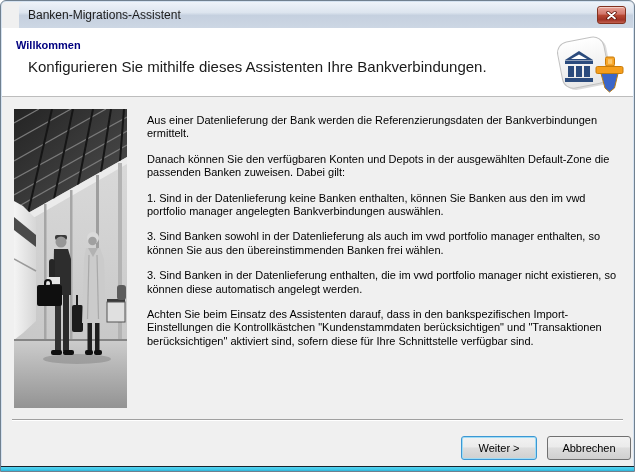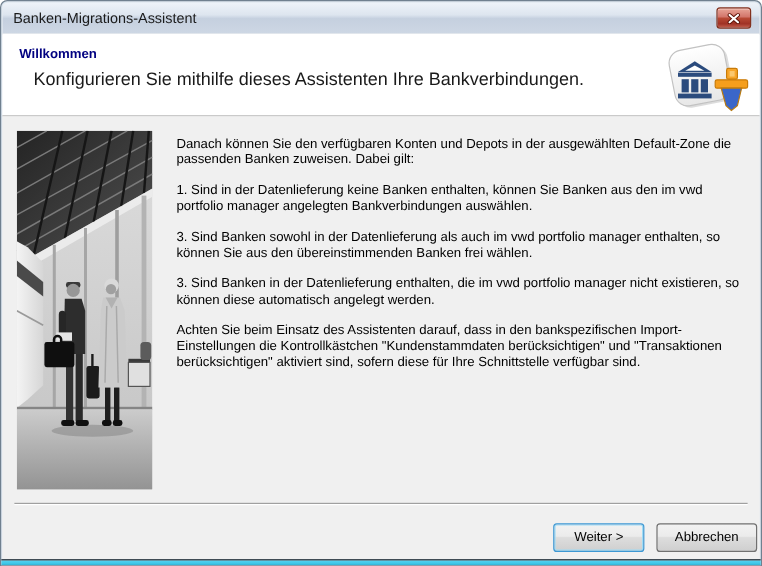--- a/index.html
+++ b/index.html
@@ -3,21 +3,21 @@
 <meta charset="utf-8">
 <style>
   html,body{margin:0;padding:0;background:#ffffff;}
   body{width:635px;height:472px;overflow:hidden;
        font-family:"Liberation Sans","DejaVu Sans",sans-serif;}
   .window{position:relative;width:633px;height:470px;
           border:1px solid #70808f;border-radius:6px 6px 0 0;
           background:#f0f0f0;overflow:hidden;
           box-shadow:inset 0 0 0 1px #d4e2f1;}
   
-  .titlebar{position:absolute;left:1px;top:1px;right:1px;height:26px;
+  .titlebar{position:absolute;left:18px;top:1px;right:1px;height:26px;
             background:linear-gradient(to bottom,#eef3f9 0%,#dde5ef 40%,#c5d0df 52%,#cdd7e4 100%);
             border-bottom:1px solid #9aa8b8;border-radius:5px 5px 0 0;text-align:right;}
   .titlebar-text{position:absolute;left:9px;top:6px;font-size:12px;color:#1a1a1a;}
   .close-btn{position:absolute;top:4px;right:7px;width:29px;height:18px;
              border:1px solid #83321f;border-radius:3px;cursor:default;padding:0;
              background:linear-gradient(to bottom,#e8a598 0%,#d2756a 45%,#b94a35 50%,#a03225 80%,#c2604f 100%);
              box-shadow:inset 0 1px 0 #f3cdc4;display:flex;align-items:center;justify-content:center;}
   
   .header{position:absolute;left:1px;top:27px;right:1px;height:68px;background:#ffffff;
           border-bottom:1px solid #bdbdbd;text-align:right;}
@@ -180,20 +180,21 @@
         <rect x="71" y="241" width="8" height="5" rx="2" fill="#101010"></rect>
         <rect x="80" y="241" width="8" height="5" rx="2" fill="#101010"></rect>
 
         <rect x="93" y="190" width="18" height="4" fill="#3a3a3a"></rect>
         <rect x="93" y="193" width="18" height="20" fill="#e0e0e0" stroke="#555555"></rect>
         <rect x="103" y="176" width="9" height="15" rx="3" fill="#5c5c5c"></rect>
       </svg>
     </div>
 
     <div class="body-text">
+      <p>Aus einer Datenlieferung der Bank werden die Referenzierungsdaten der Bankverbindungen ermittelt.</p>
       <p>Danach können Sie den verfügbaren Konten und Depots in der ausgewählten Default-Zone die passenden Banken zuweisen. Dabei gilt:</p>
       <p>1. Sind in der Datenlieferung keine Banken enthalten, können Sie Banken aus den im vwd portfolio manager angelegten Bankverbindungen auswählen.</p>
       <p>3. Sind Banken sowohl in der Datenlieferung als auch im vwd portfolio manager enthalten, so können Sie aus den übereinstimmenden Banken frei wählen.</p>
       <p>3. Sind Banken in der Datenlieferung enthalten, die im vwd portfolio manager nicht existieren, so können diese automatisch angelegt werden.</p>
       <p>Achten Sie beim Einsatz des Assistenten darauf, dass in den bankspezifischen Import-Einstellungen die Kontrollkästchen "Kundenstammdaten berücksichtigen" und "Transaktionen berücksichtigen" aktiviert sind, sofern diese für Ihre Schnittstelle verfügbar sind.</p>
     </div>
 
     <div class="separator"></div>
 
     <button class="btn btn-cancel">Abbrechen</button>

